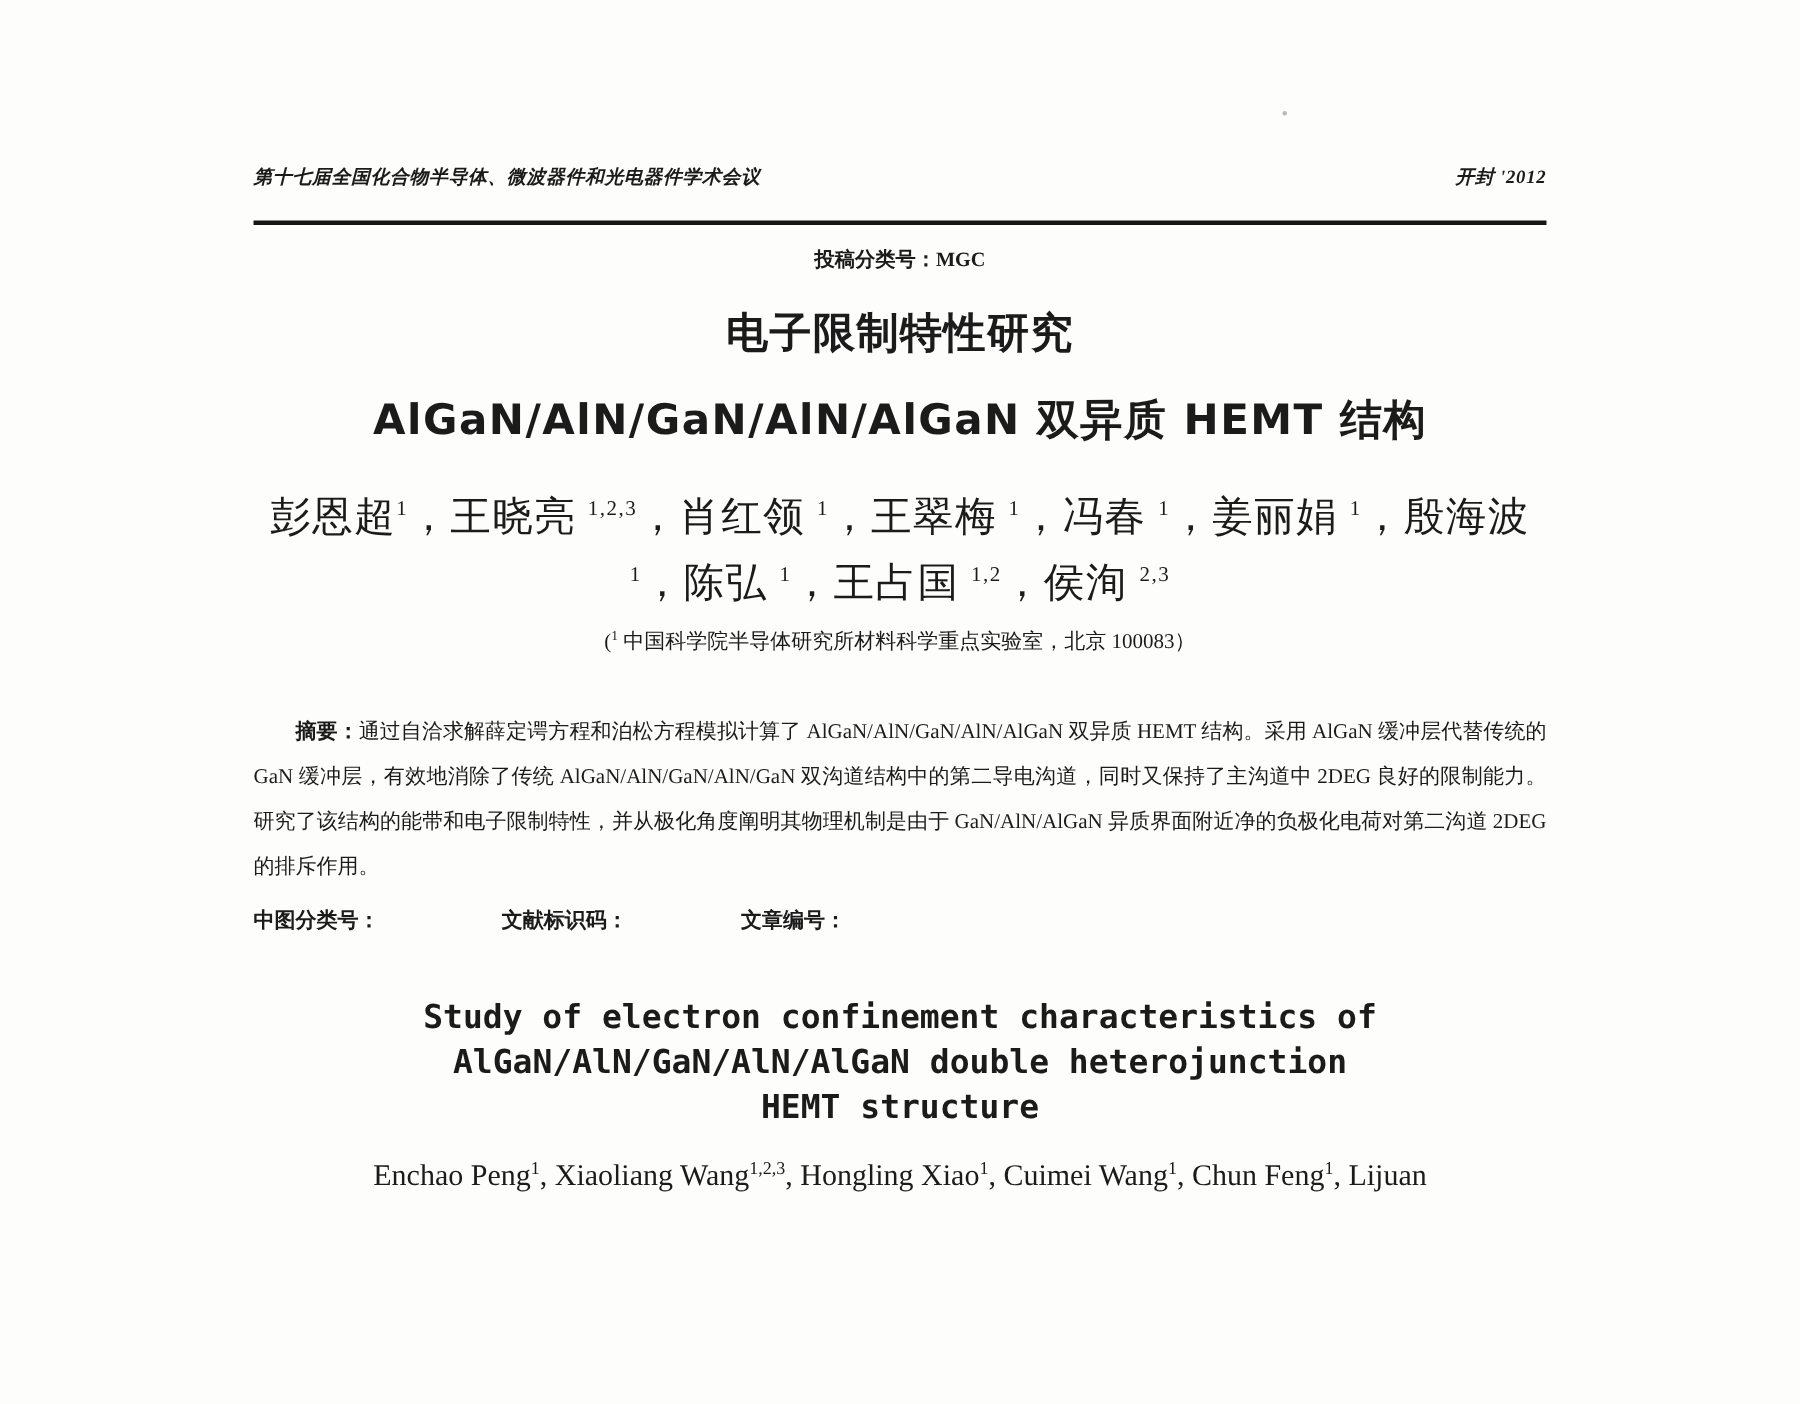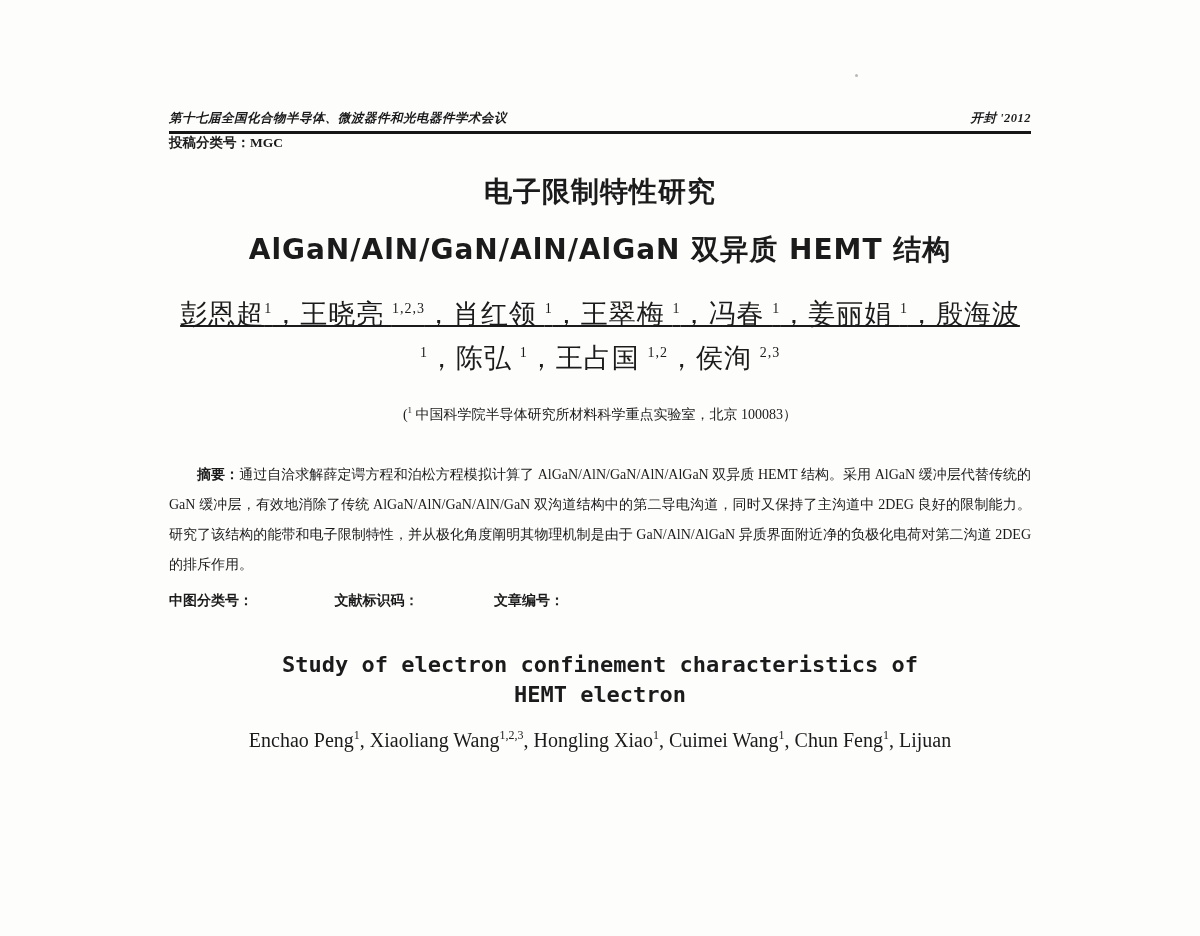--- a/index.html
+++ b/index.html
@@ -18,46 +18,46 @@
     box-sizing:border-box;
   }
   .scan-dot{
     position:absolute;left:855px;top:74px;width:3px;height:3px;
     background:#b9b9b9;border-radius:50%;
   }
   .hdr-row{
     display:flex;justify-content:space-between;align-items:flex-end;
     font-size:12.5px;font-weight:bold;font-style:italic;
     letter-spacing:0.5px;
-    padding-bottom:4px;
+    padding-bottom:20px;
   }
   .hdr-rule{border-bottom:3px solid #161616;}
   .submission{
-    text-align:left;font-size:13.5px;font-weight:600;
-    font-style:normal;
+    text-align:center;font-size:13.5px;font-weight:600;
+    margin-top:14px;font-style:normal;
   }
   .title-cn{
     text-align:center;
     font-family:"DejaVu Sans","Liberation Sans",sans-serif;
     font-weight:700;font-size:28px;line-height:32px;
     letter-spacing:1px;
   }
   .title-cn.l1{margin-top:26px;}
   .title-cn.l2{margin-top:24px;}
   .authors-cn{
     text-align:center;font-size:27px;line-height:36px;
     letter-spacing:1px;
   }
-  .authors-cn.l1{margin-top:30px;text-decoration:underline;}
+  .authors-cn.l1{margin-top:30px;}
   .authors-cn.l2{margin-top:8px;}
   .authors-cn sup{font-size:14px;line-height:0;}
   .affil{
     text-align:center;font-size:14px;line-height:30px;
   }
-  .affil-block{margin-top:24px;}
+  .affil-block{margin-top:8px;}
   .affil sup{font-size:9px;line-height:0;}
   .abstract{
     margin-top:30px;font-size:14px;line-height:30px;
     text-align:justify;text-indent:2em;
   }
   .abstract .lbl{font-weight:bold;}
   .kw-line{margin-top:34px;font-size:14px;line-height:30px;}
   .kw-line .lbl{font-weight:bold;}
   .kw-line .val{margin-left:6px;}
   .class-line{margin-top:6px;font-size:14px;line-height:30px;font-weight:bold;}
@@ -105,17 +105,18 @@
   <div class="abstract"><span class="lbl">摘要：</span><span>通过自洽求解薛定谔方程和泊松方程模拟计算了 AlGaN/AlN/GaN/AlN/AlGaN 双异质 HEMT 结构。采用 AlGaN 缓冲层代替传统的 GaN 缓冲层，有效地消除了传统 AlGaN/AlN/GaN/AlN/GaN 双沟道结构中的第二导电沟道，同时又保持了主沟道中 2DEG 良好的限制能力。研究了该结构的能带和电子限制特性，并从极化角度阐明其物理机制是由于 GaN/AlN/AlGaN 异质界面附近净的负极化电荷对第二沟道 2DEG 的排斥作用。</span></div>
 
 
   <div class="class-line">
     <span>中图分类号：</span>
     <span class="gap1">文献标识码：</span>
     <span class="gap2">文章编号：</span>
   </div>
 
   <div class="title-en l1">Study of electron confinement characteristics of</div>
-  <div class="title-en">HEMT electron</div>
+  <div class="title-en">AlGaN/AlN/GaN/AlN/AlGaN double heterojunction</div>
+  <div class="title-en">HEMT structure</div>
 
   <div class="authors-en">Enchao Peng<sup>1</sup>, Xiaoliang Wang<sup>1,2,3</sup>, Hongling Xiao<sup>1</sup>, Cuimei Wang<sup>1</sup>, Chun Feng<sup>1</sup>, Lijuan</div>
 
 </div>
 
 </body></html>

